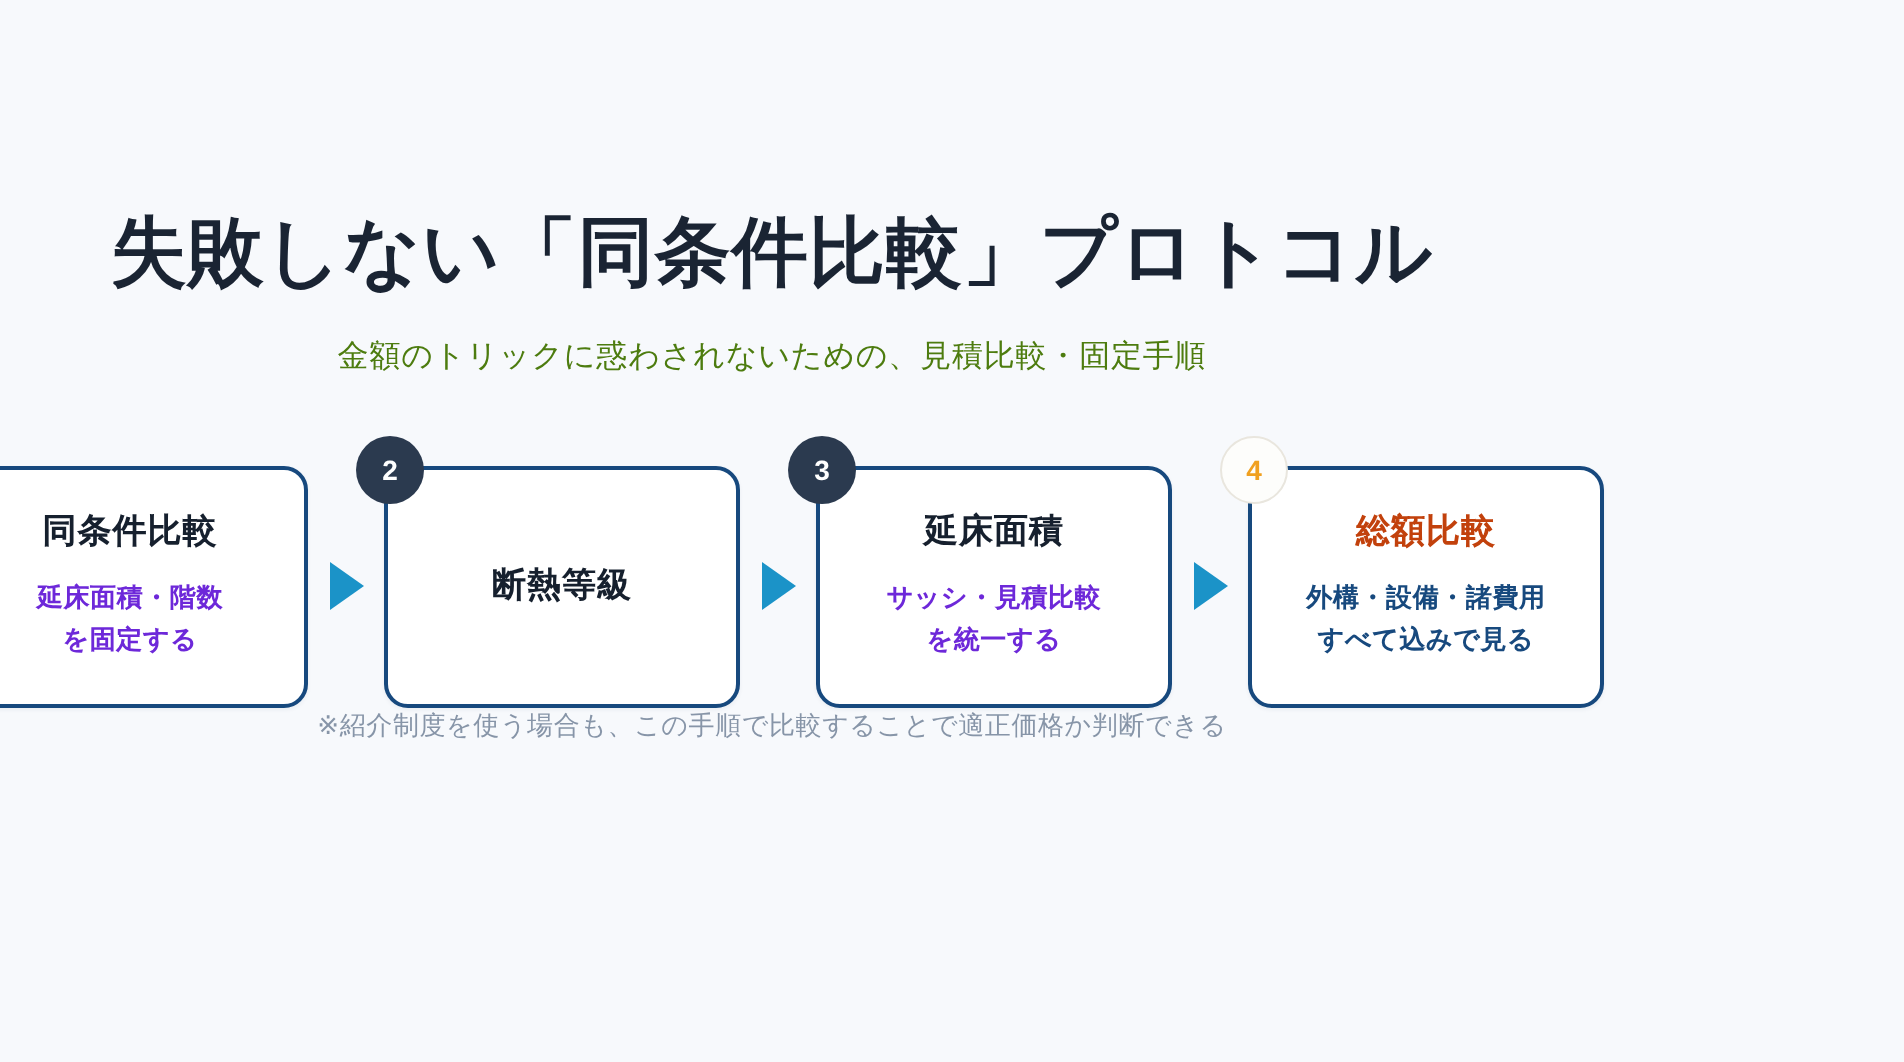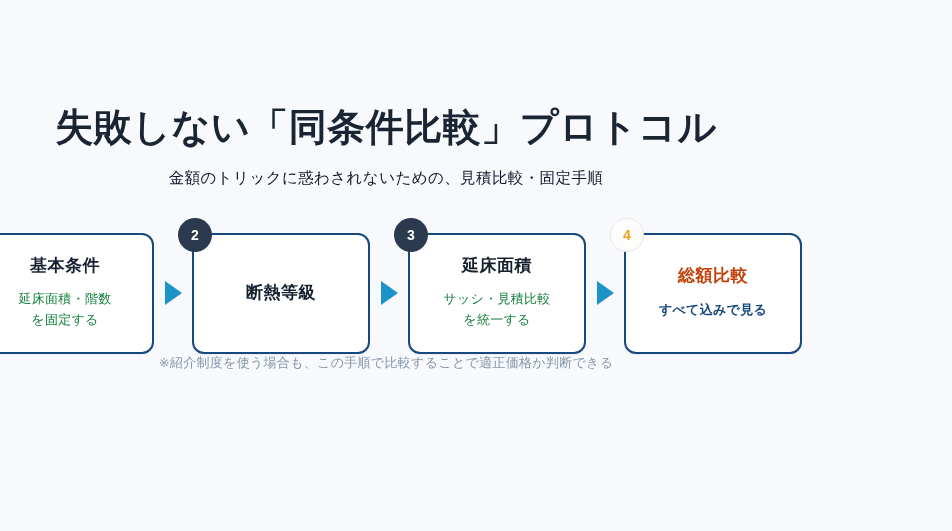--- a/index.html
+++ b/index.html
@@ -33,21 +33,21 @@
     letter-spacing: 0.5px;
     line-height: 1.25;
     text-align: center;
     white-space: nowrap;
   }
 
   .page-subtitle {
     margin-top: 16px;
     font-size: 15.5px;
     font-weight: 400;
-    color: #0f172a;
+    color: #4d7c0f;
     letter-spacing: 0.4px;
     text-align: center;
     white-space: nowrap;
   }
 
   
   .flow-row {
     margin-top: 44px;
     display: flex;
     align-items: center;
@@ -80,22 +80,22 @@
     font-size: 17px;
     font-weight: 700;
     color: #16202e;
     letter-spacing: 0.5px;
     line-height: 1.2;
   }
 
   .step-desc {
     margin-top: 12px;
     font-size: 13px;
-    font-weight: 400;
-    color: #15803d;
+    font-weight: 700;
+    color: #6d28d9;
     line-height: 1.62;
     text-align: center;
     letter-spacing: 0.3px;
   }
 
   
   .step-card.is-final .step-title {
     color: #c2410c;
   }
 
@@ -164,21 +164,21 @@
 
   <h1 class="page-title">失敗しない「同条件比較」プロトコル</h1>
 
   <p class="page-subtitle">金額のトリックに惑わされないための、見積比較・固定手順</p>
 
   <div class="flow-row">
 
     <div class="step-wrap">
       <div class="step-card">
         <div class="step-badge">1</div>
-        <div class="step-title">基本条件</div>
+        <div class="step-title">同条件比較</div>
         <div class="step-desc">
           <div>延床面積・階数</div>
           <div>を固定する</div>
         </div>
       </div>
     </div>
 
     <div class="arrow">
       <span class="arrow-glyph"></span>
     </div>
@@ -207,20 +207,21 @@
 
     <div class="arrow">
       <span class="arrow-glyph"></span>
     </div>
 
     <div class="step-wrap">
       <div class="step-card is-final">
         <div class="step-badge is-final">4</div>
         <div class="step-title">総額比較</div>
         <div class="step-desc">
+          <div>外構・設備・諸費用</div>
           <div>すべて込みで見る</div>
         </div>
       </div>
     </div>
 
   </div>
 
   <p class="footnote">※紹介制度を使う場合も、この手順で比較することで適正価格か判断できる</p>
 
 </div>

